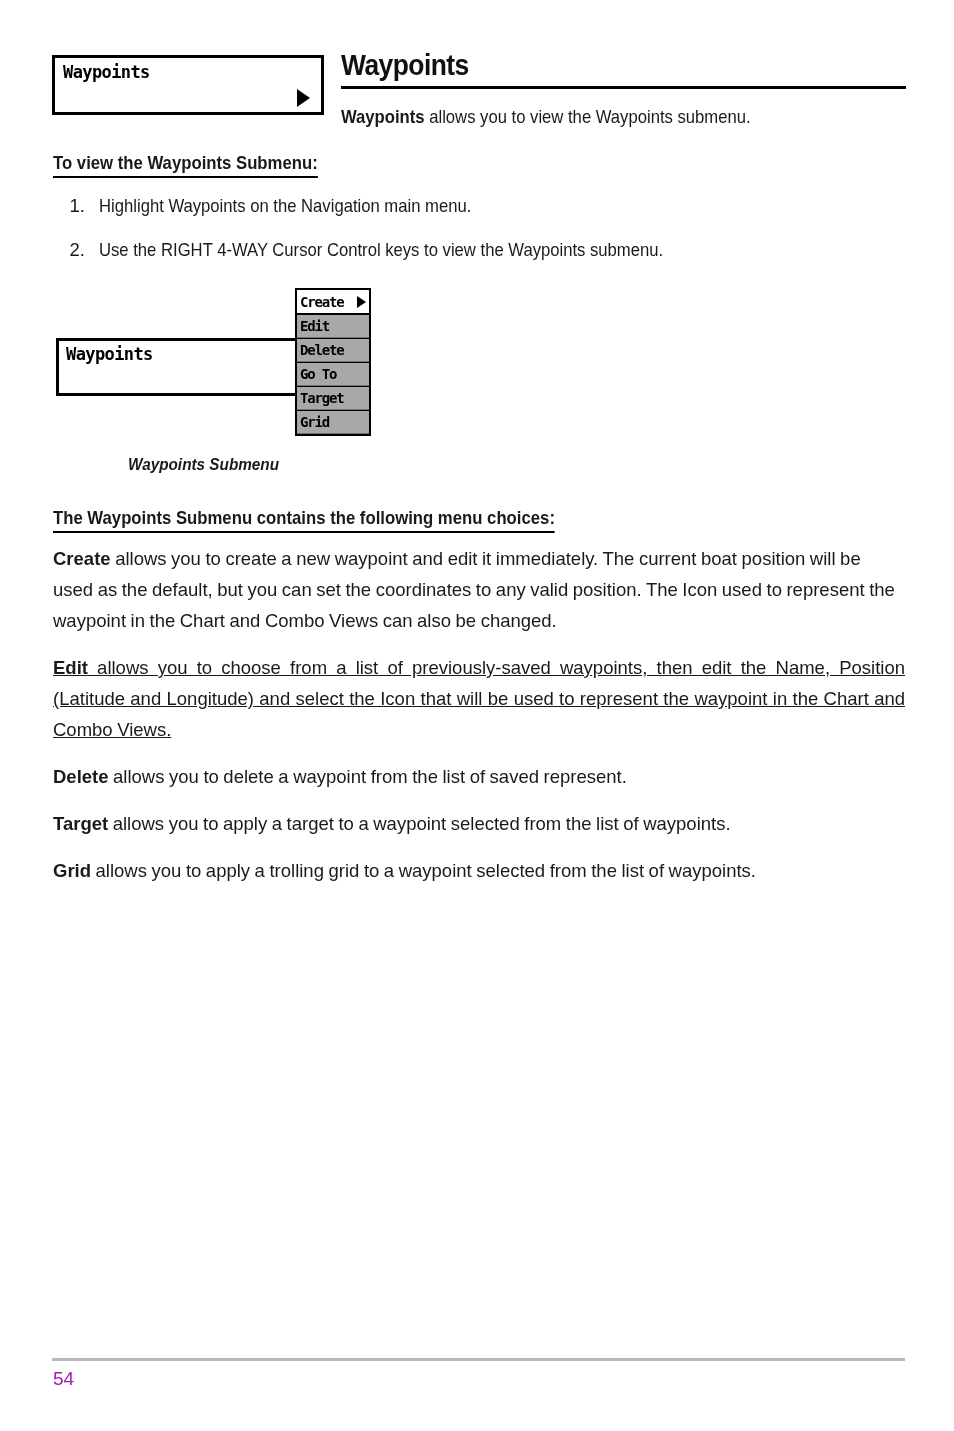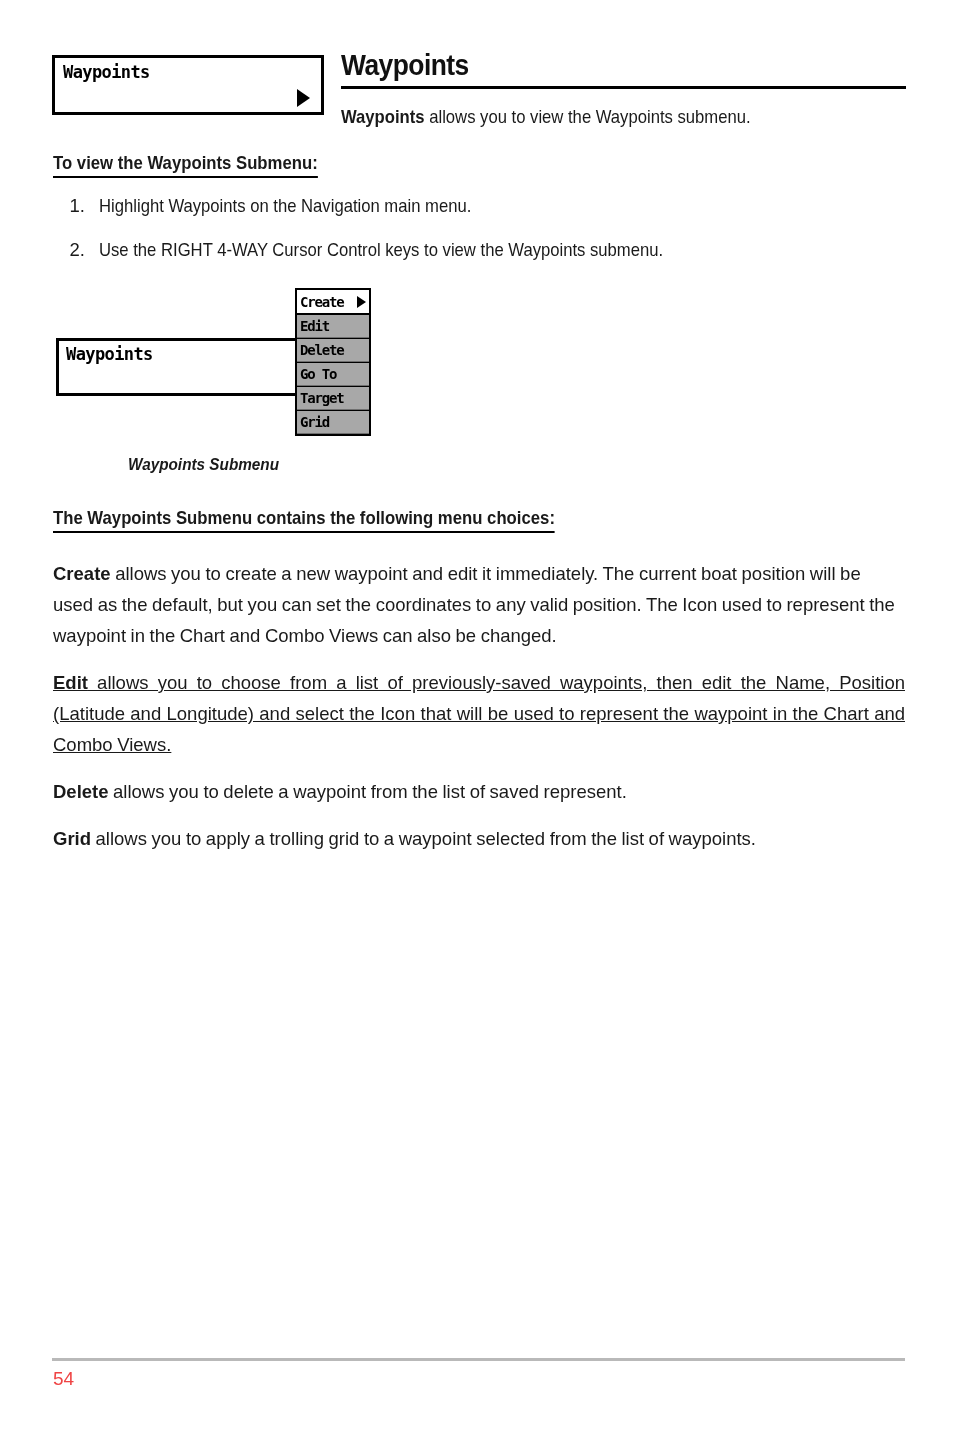--- a/index.html
+++ b/index.html
@@ -228,42 +228,42 @@
   .body-block {
     position: absolute;
     left: 53px;
     top: 543px;
     width: 852px;
   }
   .para {
     font-size: 18.5px;
     line-height: 31px;
     color: #1a1a1a;
-    margin: 15px 0 16px 0;
+    margin: 0 0 16px 0;
     text-align: left;
     word-spacing: -0.6px;
   }
   .para.justify { text-align: justify; text-decoration: underline; }
   .para b { font-weight: bold; }
 
   
   .footer-rule {
     position: absolute;
     left: 52px;
     top: 1358px;
     width: 853px;
     height: 3px;
     background: #b9b9b9;
   }
   .page-num {
     position: absolute;
     left: 53px;
     top: 1368px;
     font-size: 19px;
-    color: #ef4444;
+    color: #a21caf;
   }
 </style>
 </head>
 <body>
 
 <div class="page">
 
   <div class="lcd-topbox">
     <div class="lcd-label">Waypoints</div>
     <div class="lcd-arrow"></div>
@@ -321,19 +321,20 @@
 
   <div class="sec-head" id="head-choices">
     <span>The Waypoints Submenu contains the following menu choices:</span>
     <span class="rule"></span>
   </div>
 
   <div class="body-block">
     <p class="para"><b>Create</b><span> allows you to create a new waypoint and edit it immediately.  The current boat position will be used as the default, but you can set the coordinates to any valid position. The Icon used to represent the waypoint in the Chart and Combo Views can also be changed.</span></p>
     <p class="para justify"><b>Edit</b><span> allows you to choose from a list of previously-saved waypoints, then edit the Name, Position (Latitude and Longitude) and select the Icon that will be used to represent the waypoint in the Chart and Combo Views.</span></p>
     <p class="para"><b>Delete</b><span> allows you to delete a waypoint from the list of saved represent.</span></p>
+    <p class="para"><b>Target</b><span> allows you to apply a target to a waypoint selected from the list of waypoints.</span></p>
     <p class="para"><b>Grid</b><span> allows you to apply a trolling grid to a waypoint selected from the list of waypoints.</span></p>
   </div>
 
   <div class="footer-rule"></div>
   <div class="page-num">54</div>
 
 </div>
 
 </body></html>

